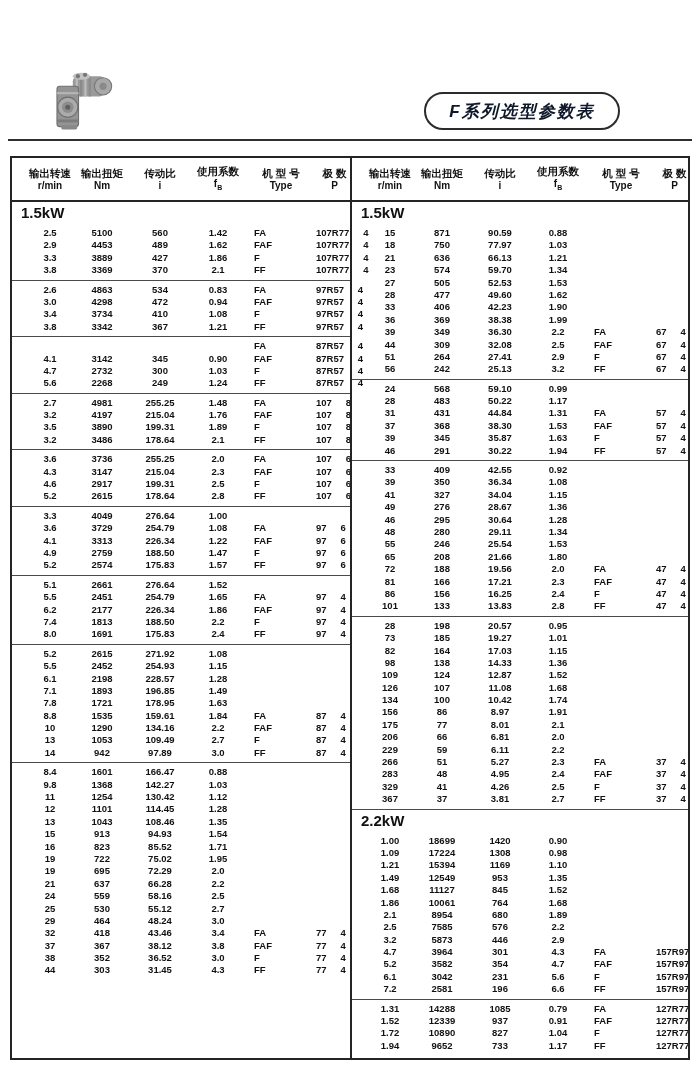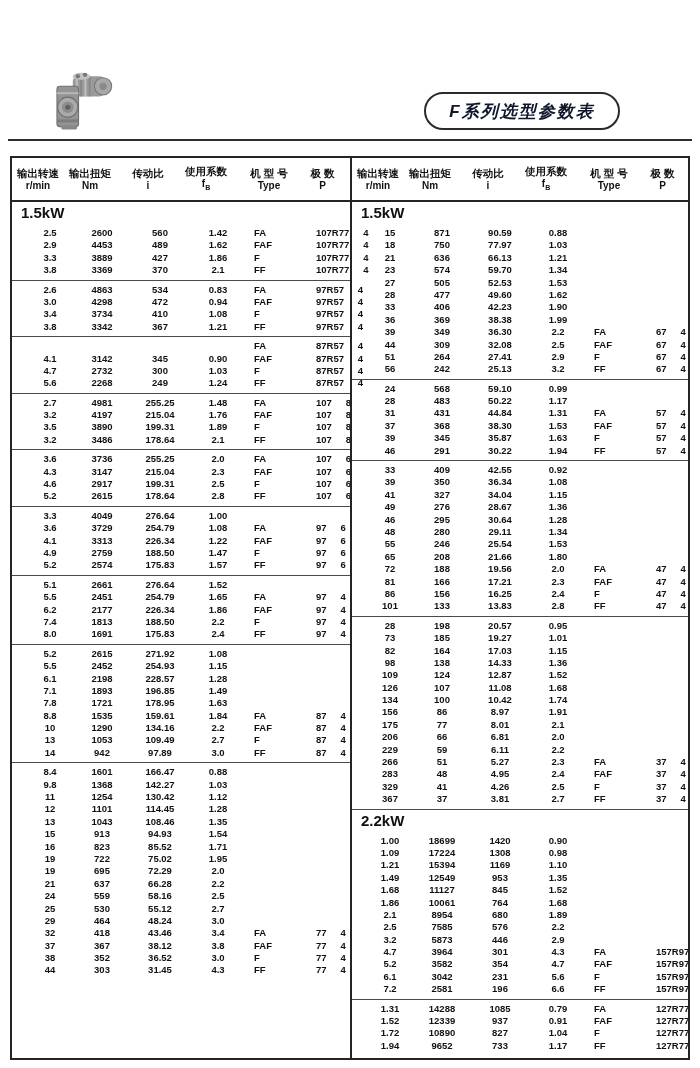--- a/index.html
+++ b/index.html
@@ -18,21 +18,21 @@
 
   
   .param-table { position:absolute; left:10px; top:156px; width:680px; height:904px;
     border:2px solid #242424; display:flex; flex-direction:column; }
   .thead { display:flex; border-bottom:2px solid #242424; flex:0 0 44px; }
   .tbody { display:flex; flex:1; overflow:hidden; }
   .half { width:338px; }
   .half.right { border-left:2px solid #242424; }
 
   .hgrid { display:grid; grid-template-columns:52px 52px 64px 52px 74px 33px;
-    padding-left:0; height:100%; align-items:center; }
+    padding-left:12px; height:100%; align-items:center; }
   .hcell { text-align:center; }
   .hcell .cn { font-weight:800; font-size:10.5px; line-height:13px; white-space:nowrap; }
   .hcell .en { font-weight:700; font-size:10px; line-height:12px; }
   .hcell sub { font-size:7px; }
 
   .section-title { font-weight:800; font-size:15px; line-height:22px; height:22px;
     padding-left:9px; }
 
   .block { display:flex; align-items:flex-end; border-bottom:1px solid #4a4a4a;
     padding:3px 0; }
@@ -133,21 +133,21 @@
       </div>
     </div>
   </div>
   <div class="tbody">
     <div class="half" id="left-col">
         <div class="section-title">1.5kW</div>
         <div class="block">
           <div class="rows">
             <div class="drow">
               <span class="cell">2.5</span>
-              <span class="cell">2600</span>
+              <span class="cell">5100</span>
               <span class="cell">560</span>
               <span class="cell">1.42</span>
             </div>
             <div class="drow">
               <span class="cell">2.9</span>
               <span class="cell">4453</span>
               <span class="cell">489</span>
               <span class="cell">1.62</span>
             </div>
             <div class="drow">

